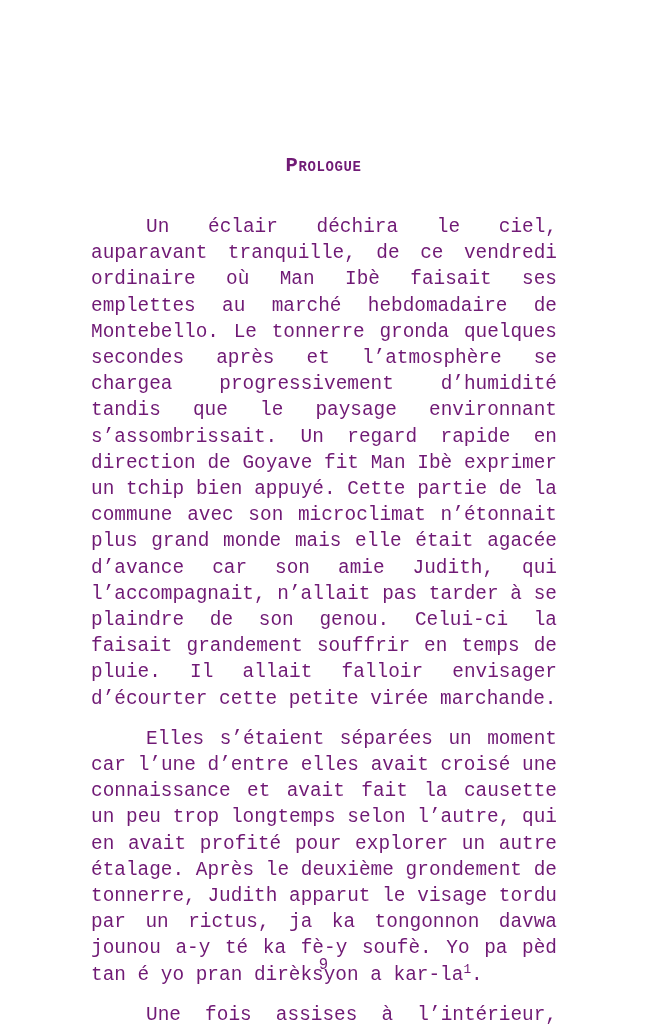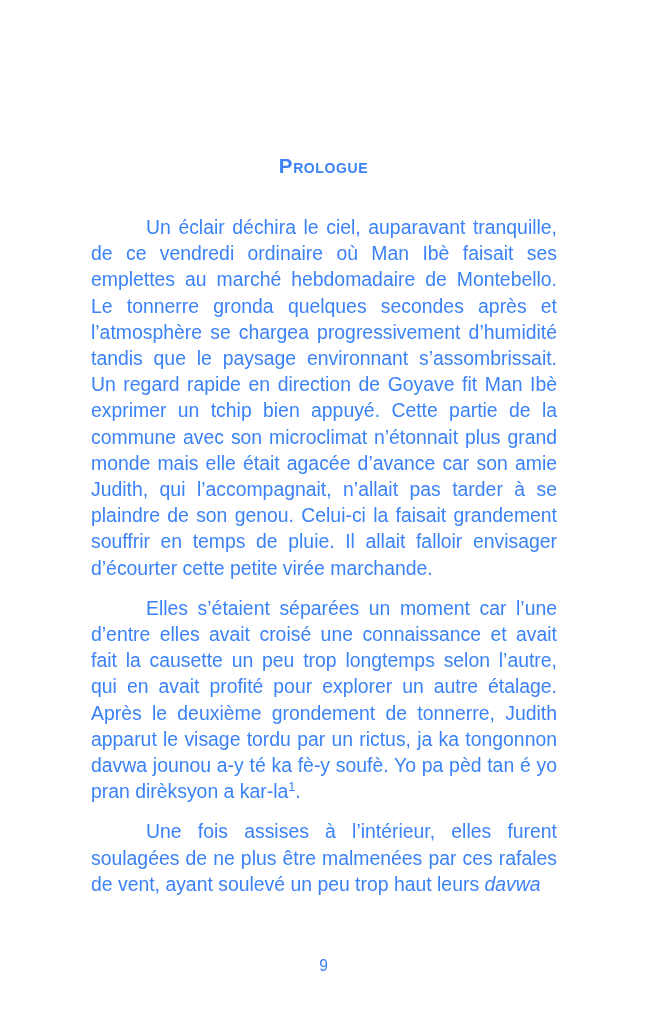--- a/index.html
+++ b/index.html
@@ -8,22 +8,22 @@
     background: #ffffff;
   }
 
   .page {
     position: relative;
     width: 647px;
     height: 1024px;
     background: #ffffff;
     margin: 0 auto;
     overflow: hidden;
-    font-family: Liberation Sans, sans-serif;
-    color: #3b82f6;
+    font-family: Liberation Mono, monospace;
+    color: #701a75;
   }
 
   
   .chapter-title {
     position: absolute;
     top: 142px;
     left: 0;
     width: 647px;
     text-align: center;
     font-size: 20.5px;

